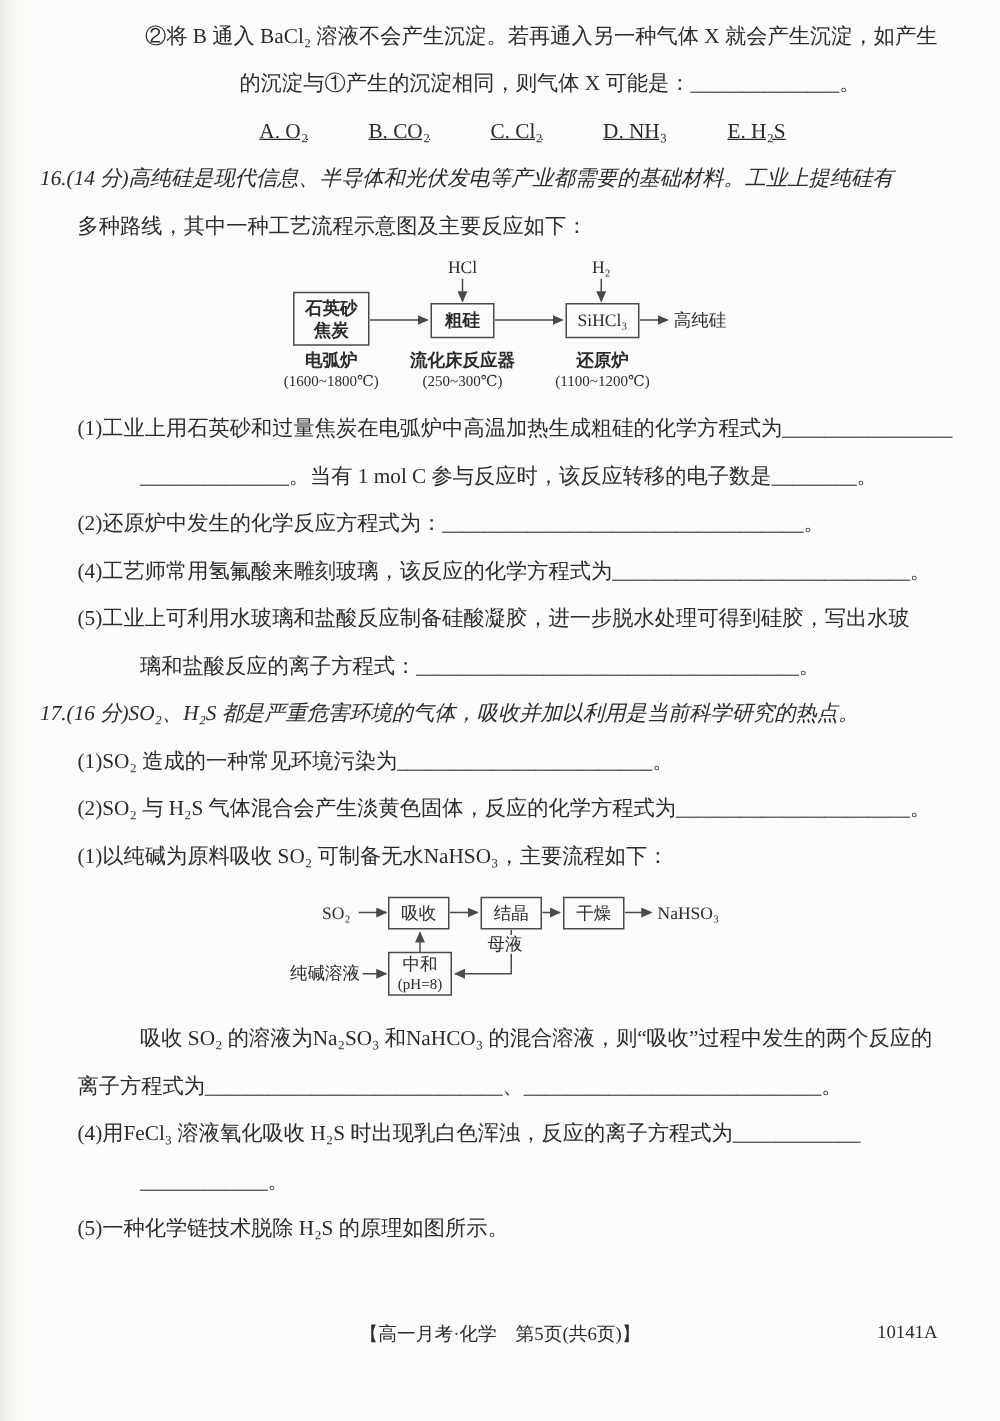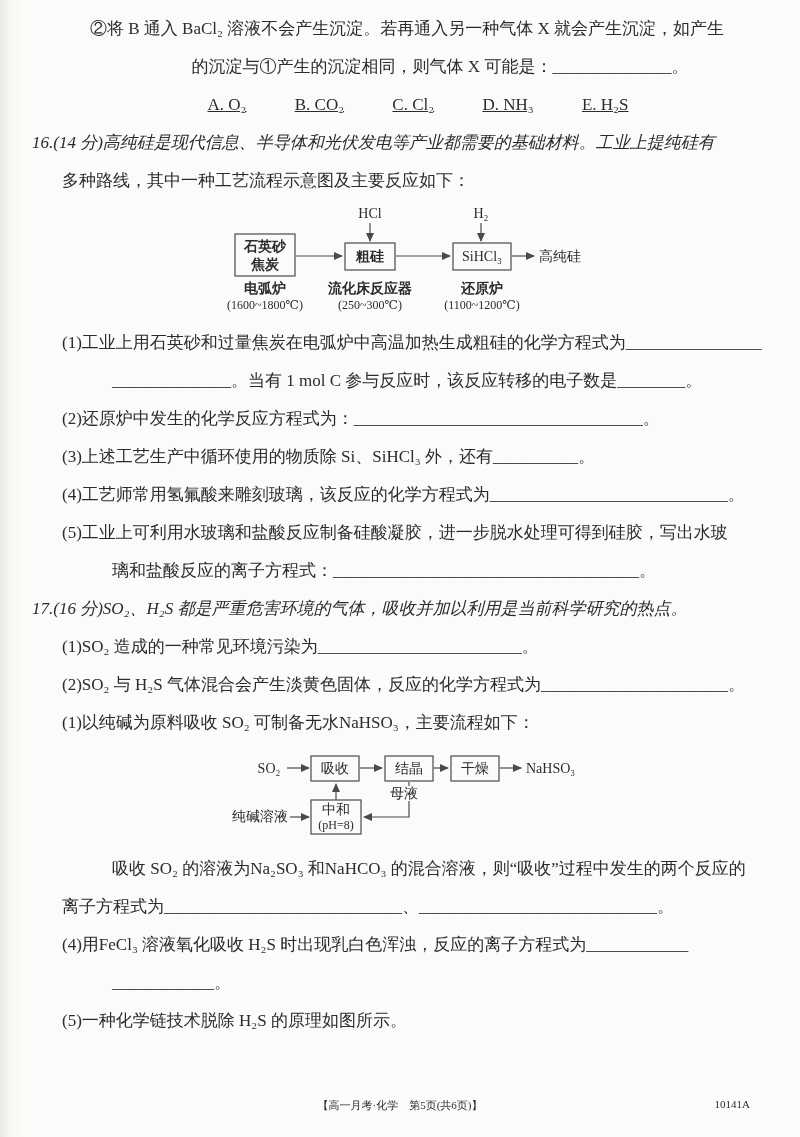--- a/index.html
+++ b/index.html
@@ -9,31 +9,31 @@
     background:linear-gradient(to right,#eSregister 0,#f7f7f4 0); 
     background:linear-gradient(to right,#e9e9e6 0px,#f7f7f4 10px,#fbfbf9 22px,#fbfbf9 100%);
     font-family:"Liberation Serif","DejaVu Serif",serif;
     color:#2b2b2b; font-size:17px;
   }
   .page { padding:10px 32px 0 32px; }
   .line { line-height:38px; white-space:nowrap; }
   .ind-0  { margin-left:0;font-style:italic; }
   .ind-1  { margin-left:30px; }
   .ind-1c { margin-left:80px; }
-  .ind-2  { margin-left:58px; }
+  .ind-2  { margin-left:84px; }
   .ind-2c { margin-left:80px;text-align:center; }
   .options span { display:inline-block; margin-right:44px;text-decoration:underline; }
   .diagram1 { display:block; margin:4px 0 6px 173px; }
   .diagram2 { display:block; margin:6px 0 8px 193px; }
   svg text { font-family:"Liberation Serif","DejaVu Serif",serif; fill:#2b2b2b; font-size:14px; }
   svg text.db { font-weight:bold; }
   svg text.ds { font-size:12px; }
   svg rect { fill:none; stroke:#4a4a4a; stroke-width:1.2; }
   svg line, svg path.flow { stroke:#4a4a4a; stroke-width:1.2; fill:none; }
-  .footer { position:absolute; top:1098px; left:0; width:800px; height:30px; font-size:11px; }
+  .footer { position:absolute; top:1058px; left:0; width:800px; height:30px; font-size:15px; }
   .footer .center { position:absolute; left:0; width:100%; text-align:center; }
   .footer .code { position:absolute; right:50px; top:0; }
 </style>
 </head>
 <body>
 
 <div class="page">
 
   <p class="line ind-2">②将 B 通入 BaCl₂ 溶液不会产生沉淀。若再通入另一种气体 X 就会产生沉淀，如产生</p>
   <p class="line ind-2c">的沉淀与①产生的沉淀相同，则气体 X 可能是：______________。</p>
@@ -80,21 +80,20 @@
     <text x="60" y="105" text-anchor="middle" class="ds">(1600~1800℃)</text>
     <text x="165" y="89" text-anchor="middle" class="db">流化床反应器</text>
     <text x="165" y="105" text-anchor="middle" class="ds">(250~300℃)</text>
     <text x="277" y="89" text-anchor="middle" class="db">还原炉</text>
     <text x="277" y="105" text-anchor="middle" class="ds">(1100~1200℃)</text>
   </svg>
 
   <p class="line ind-1">(1)工业上用石英砂和过量焦炭在电弧炉中高温加热生成粗硅的化学方程式为________________</p>
   <p class="line ind-1c">______________。当有 1 mol C 参与反应时，该反应转移的电子数是________。</p>
   <p class="line ind-1">(2)还原炉中发生的化学反应方程式为：__________________________________。</p>
-  <p class="line ind-1">(3)上述工艺生产中循环使用的物质除 Si、SiHCl₃ 外，还有__________。</p>
   <p class="line ind-1">(4)工艺师常用氢氟酸来雕刻玻璃，该反应的化学方程式为____________________________。</p>
   <p class="line ind-1">(5)工业上可利用水玻璃和盐酸反应制备硅酸凝胶，进一步脱水处理可得到硅胶，写出水玻</p>
   <p class="line ind-1c">璃和盐酸反应的离子方程式：____________________________________。</p>
 
   <p class="line ind-0">17.(16 分)SO₂、H₂S 都是严重危害环境的气体，吸收并加以利用是当前科学研究的热点。</p>
   <p class="line ind-1">(1)SO₂ 造成的一种常见环境污染为________________________。</p>
   <p class="line ind-1">(2)SO₂ 与 H₂S 气体混合会产生淡黄色固体，反应的化学方程式为______________________。</p>
   <p class="line ind-1">(1)以纯碱为原料吸收 SO₂ 可制备无水NaHSO₃，主要流程如下：</p>
 
   <svg class="diagram2" width="385" height="94" viewBox="0 0 385 94">

